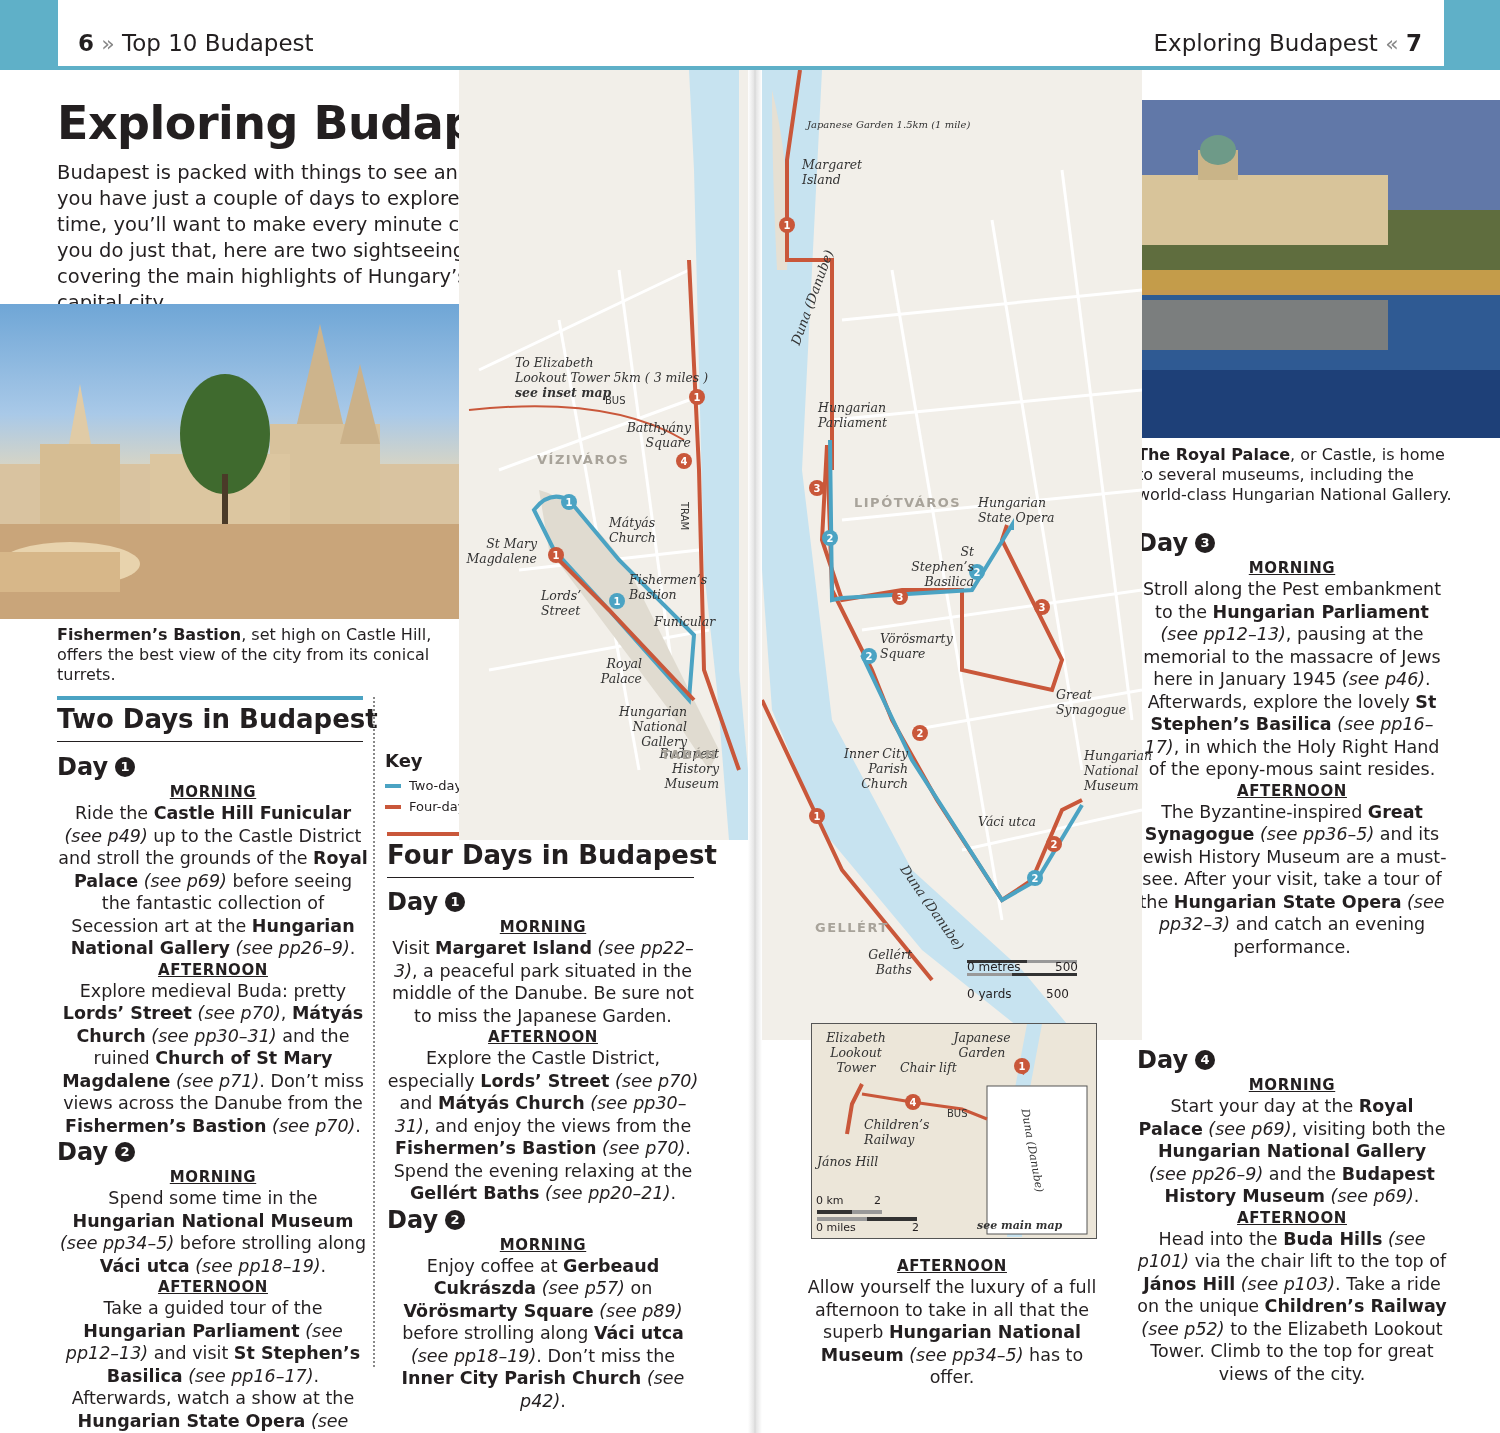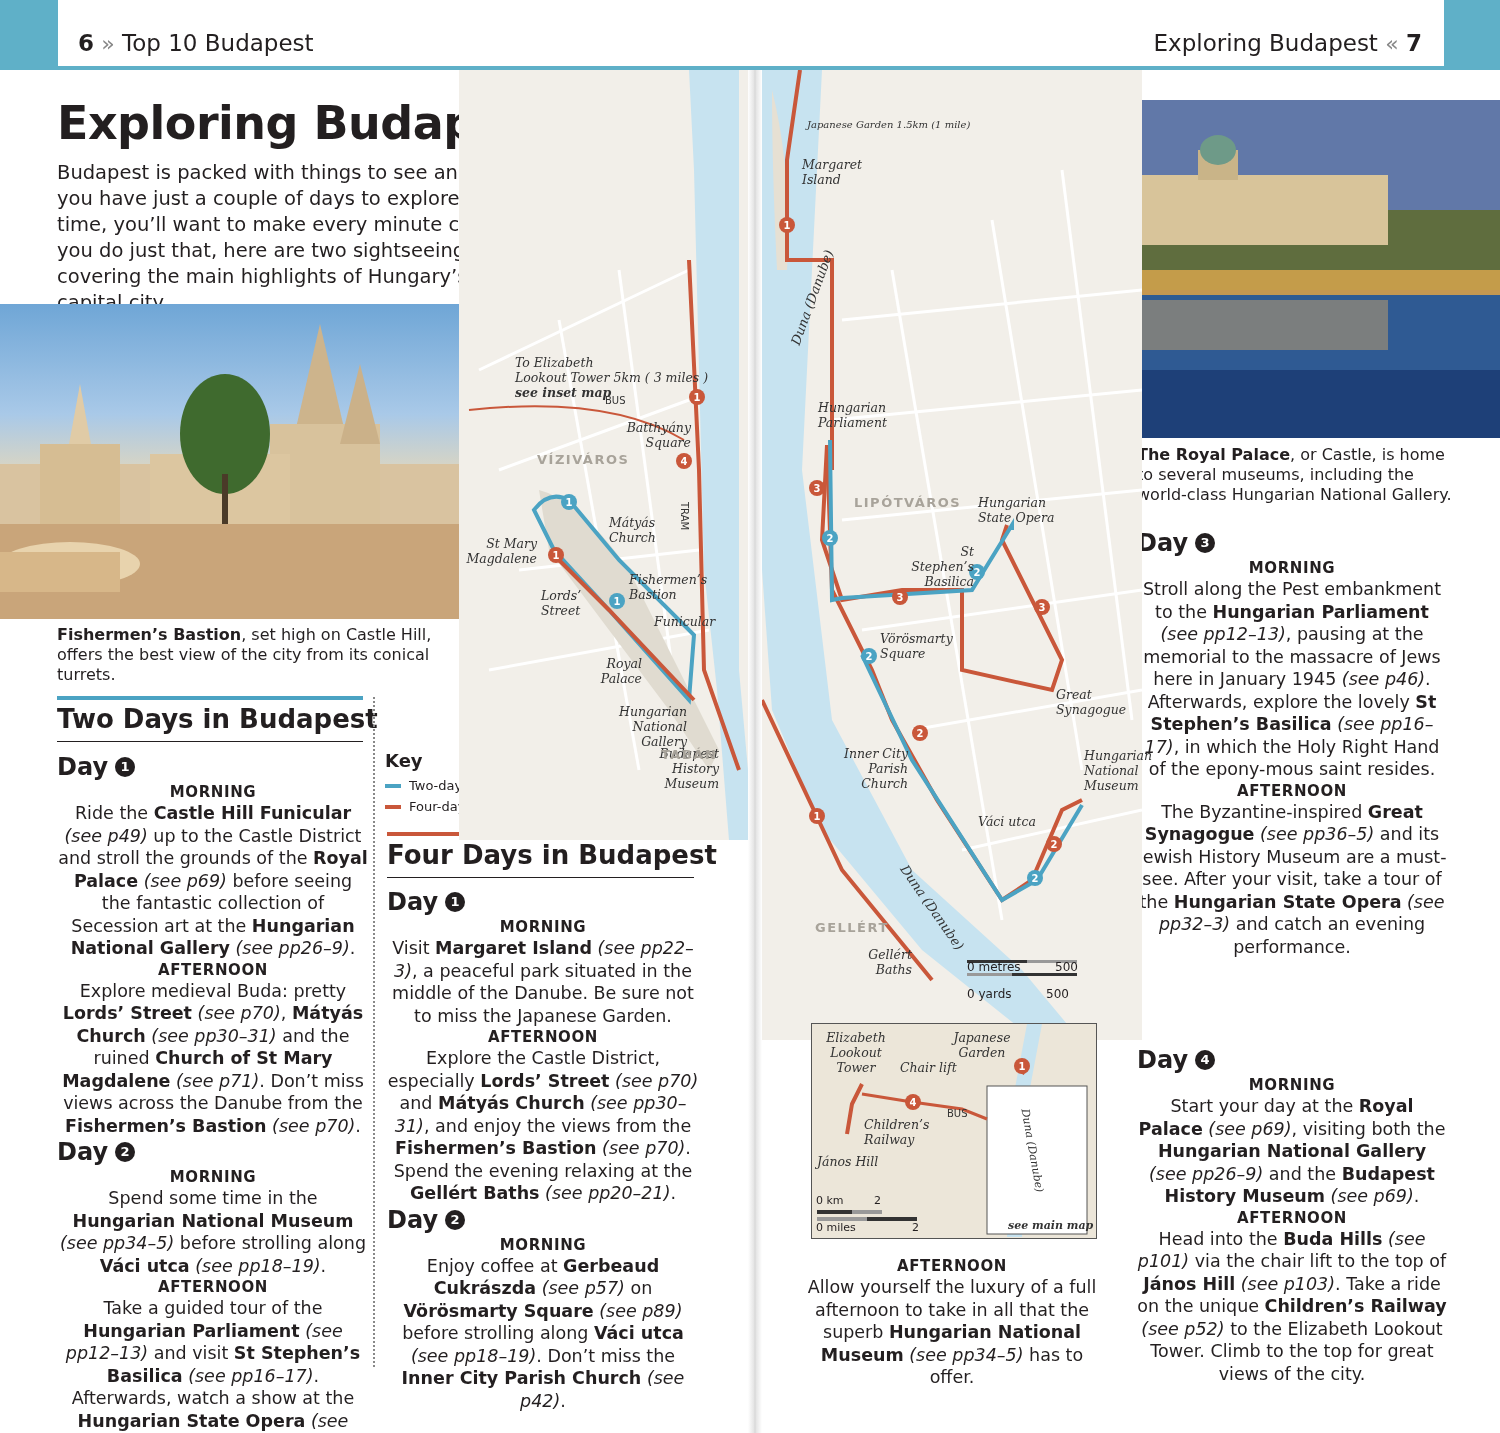--- a/index.html
+++ b/index.html
@@ -31,21 +31,21 @@
 
   .section-rule { position: absolute; height: 4px; }
   .section-head { position: absolute; font-size: 26px; font-weight: bold; color: #231f20; }
   .section-underline { position: absolute; height: 1px; background: #231f20; }
 
   .col { position: absolute; font-size: 17.5px; line-height: 22.5px; color: #231f20; text-align: center; }
   .col p { margin: 0; }
   .day-head { font-size: 24px; font-weight: bold; line-height: 30px; margin-top: 8px; display: flex; align-items: center; }
   .day-head:first-child { margin-top: 0; }
   .day-num { display: inline-flex; align-items: center; justify-content: center; width: 20px; height: 20px; border-radius: 50%; background: #231f20; color: #fff; font-size: 13px; font-weight: bold; margin-left: 7px; }
-  .period { font-size: 15px; font-weight: bold; letter-spacing: 0.6px; line-height: 20px; }
+  .period { font-size: 15px; font-weight: bold; letter-spacing: 0.6px; line-height: 20px; text-decoration: underline; }
   .col b { font-weight: bold; }
   .col i { font-style: italic; }
 
   .dotted-divider { position: absolute; left: 373px; top: 697px; width: 0; height: 670px; border-left: 2px dotted #888; }
 
   .map-area { position: absolute; }
   .map-left { left: 459px; top: 70px; width: 289px; height: 770px; background: #f2efe9; }
   .map-right { left: 762px; top: 70px; width: 380px; height: 970px; background: #f2efe9; }
 
   .map-label { position: absolute; font-family: "DejaVu Serif", "Liberation Serif", serif; font-style: italic; font-size: 12.5px; color: #333; line-height: 15px; }
@@ -356,14 +356,14 @@
   <div class="map-label" style="left:140px; top:6px; width:60px; text-align:center;">Japanese Garden</div>
   <div class="map-label" style="left:88px; top:36px;">Chair lift</div>
   <div class="map-label" style="left:52px; top:93px; width:60px;">Children’s Railway</div>
   <div class="map-label" style="left:5px; top:130px;">János Hill</div>
   <div class="map-label" style="left:135px; top:82px; font-style:normal; font-family:'DejaVu Sans',sans-serif; font-size:10px;">BUS</div>
   <div class="river-label" style="left:178px; top:120px; transform:rotate(80deg); font-size:11px;">Duna (Danube)</div>
   <div class="scale" style="left:4px; top:170px; font-size:11px;">0 km</div>
   <div class="scale" style="left:62px; top:170px; font-size:11px;">2</div>
   <div class="scale" style="left:4px; top:197px; font-size:11px;">0 miles</div>
   <div class="scale" style="left:100px; top:197px; font-size:11px;">2</div>
-  <div class="map-label" style="left:196px; top:194px; font-weight:bold; font-size:11px;">see main map</div>
+  <div class="map-label" style="left:165px; top:194px; font-weight:bold; font-size:11px;">see main map</div>
 </div>
 
 </body></html>

